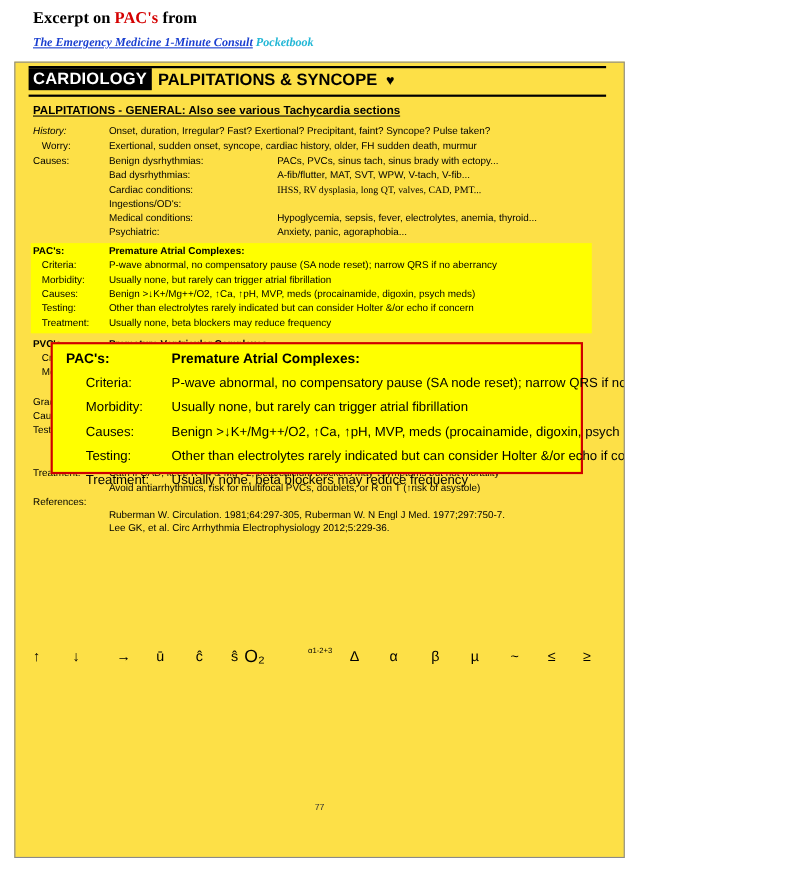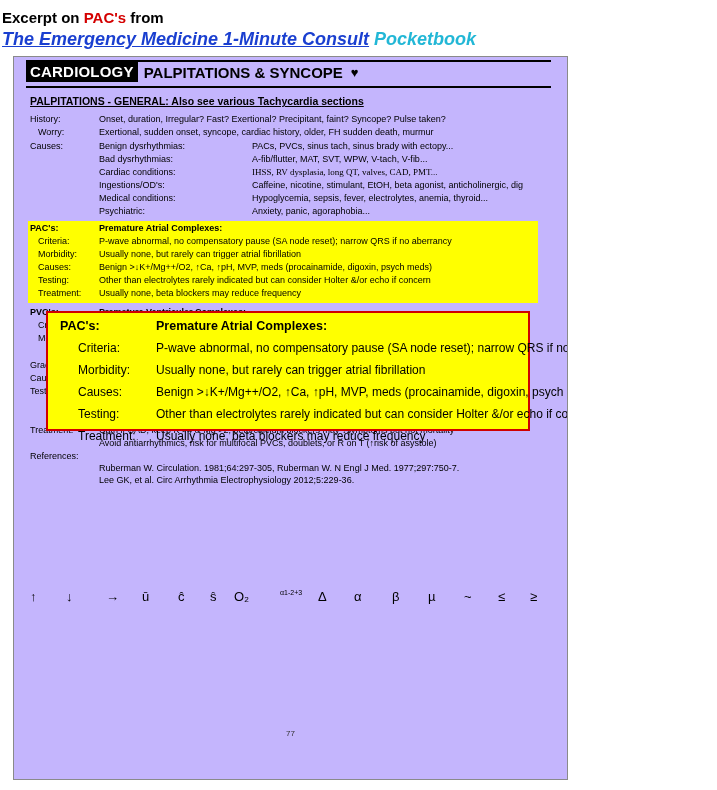--- a/index.html
+++ b/index.html
@@ -11,31 +11,32 @@
     width: 717px;
     height: 790px;
     font-family: "Liberation Sans", sans-serif;
     color: #000000;
     position: relative;
     overflow: hidden;
   }
 
   
   .page-header {
-    padding: 8px 0 0 2px;
+    padding: 8px 0 0 30px;
+    font-family: Liberation Serif, serif;
   }
   .hdr-line1 {
     font-size: 15px;
     font-weight: bold;
     line-height: 19px;
     white-space: nowrap;
   }
   .hdr-red { color: #d40000; }
   .hdr-line2 {
-    font-size: 18px;
+    font-size: 11px;
     font-weight: bold;
     line-height: 20px;
     white-space: nowrap;
     margin-top: 2px;
   }
   .hdr-link {
     color: #1a3fd0;
     text-decoration: underline;
     font-style: italic;
   }
@@ -45,21 +46,21 @@
   }
 
   
   .scan-page {
     position: absolute;
     left: 13px;
     top: 56px;
     width: 553px;
     height: 722px;
     border: 1px solid #8a8a8a;
-    background: #c4b5fd;
+    background: #fde047;
     overflow: hidden;
   }
   .scan-inner {
     position: absolute;
     left: 0; top: 0;
     width: 553px;
     height: 722px;
   }
 
   
@@ -201,38 +202,37 @@
     <div class="title-rule-top"></div>
     <div class="title-row">
       <span class="cardiology-box">CARDIOLOGY</span><span class="title-text">PALPITATIONS &amp; SYNCOPE</span><span class="heart-glyph">♥</span>
     </div>
     <div class="title-rule-bot"></div>
 
     <div class="sect-head" style="left:16px; top:38px;">
       <u>PALPITATIONS - GENERAL:  Also see various Tachycardia sections</u>
     </div>
 
-    <div class="lbl" style="left:16px; top:57px;">History:</div>
+    <div class="lbl" style="left:16px; top:57px;font-style:italic;">History:</div>
     <div class="row" style="left:85px; top:57px;">Onset, duration, Irregular? Fast? Exertional? Precipitant, faint? Syncope? Pulse taken?</div>
 
     <div class="lbl" style="left:24px; top:70px;">Worry:</div>
     <div class="row" style="left:85px; top:70px;">Exertional, sudden onset, syncope, cardiac history, older, FH sudden death, murmur</div>
 
     <div class="lbl" style="left:16px; top:84px;">Causes:</div>
     <div class="row" style="left:85px; top:84px;">Benign dysrhythmias:</div>
     <div class="row" style="left:238px; top:84px;">PACs, PVCs, sinus tach, sinus brady with ectopy...</div>
 
     <div class="row" style="left:85px; top:97px;">Bad dysrhythmias:</div>
     <div class="row" style="left:238px; top:97px;">A-fib/flutter, MAT, SVT, WPW, V-tach, V-fib...</div>
 
     <div class="row" style="left:85px; top:110px;">Cardiac conditions:</div>
     <div class="row" style="left:238px; top:110px;font-family:Liberation Serif, serif;">IHSS, RV dysplasia, long QT, valves, CAD, PMT...</div>
 
     <div class="row" style="left:85px; top:123px;">Ingestions/OD's:</div>
-    <div class="row" style="left:238px; top:123px;">Caffeine, nicotine, stimulant, EtOH, beta agonist, anticholinergic, dig</div>
 
     <div class="row" style="left:85px; top:136px;">Medical conditions:</div>
     <div class="row" style="left:238px; top:136px;">Hypoglycemia, sepsis, fever, electrolytes, anemia, thyroid...</div>
 
     <div class="row" style="left:85px; top:149px;">Psychiatric:</div>
     <div class="row" style="left:238px; top:149px;">Anxiety, panic, agoraphobia...</div>
 
     <div class="hl-band" style="left:14px; top:164px; width:510px; height:82px;"></div>
 
     <div class="lbl lbl-b" style="left:16px; top:166px;">PAC's:</div>
@@ -281,21 +281,21 @@
     <div class="row" style="left:85px; top:406px;">Ruberman W. Circulation. 1981;64:297-305, Ruberman W. N Engl J Med. 1977;297:750-7.</div>
     <div class="row" style="left:85px; top:418px;">Lee GK, et al. Circ Arrhythmia Electrophysiology 2012;5:229-36.</div>
 
     <div class="symrow">
       <span style="left:0px;">↑</span>
       <span style="left:36px;">↓</span>
       <span style="left:76px;">→</span>
       <span style="left:112px;">ū</span>
       <span style="left:148px;">ĉ</span>
       <span style="left:180px;">ŝ</span>
-      <span style="left:204px; font-size:13px;">O₂</span>
+      <span style="left:192px; font-size:16px;">O₂</span>
       <span style="left:250px; font-size:7px;">α1-2+3</span>
       <span style="left:288px;">Δ</span>
       <span style="left:324px;">α</span>
       <span style="left:362px;">β</span>
       <span style="left:398px;">µ</span>
       <span style="left:434px;">~</span>
       <span style="left:468px;">≤</span>
       <span style="left:500px;">≥</span>
     </div>
 

